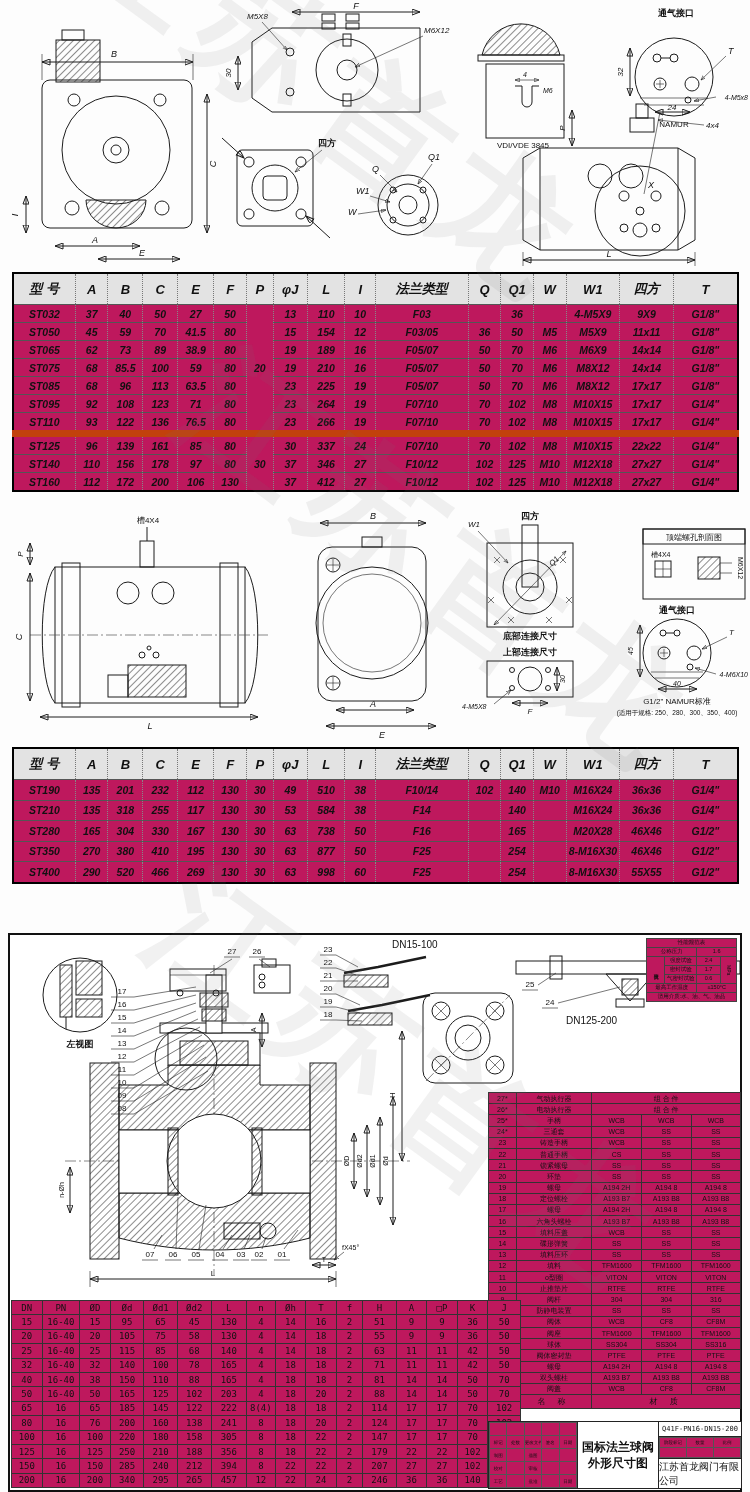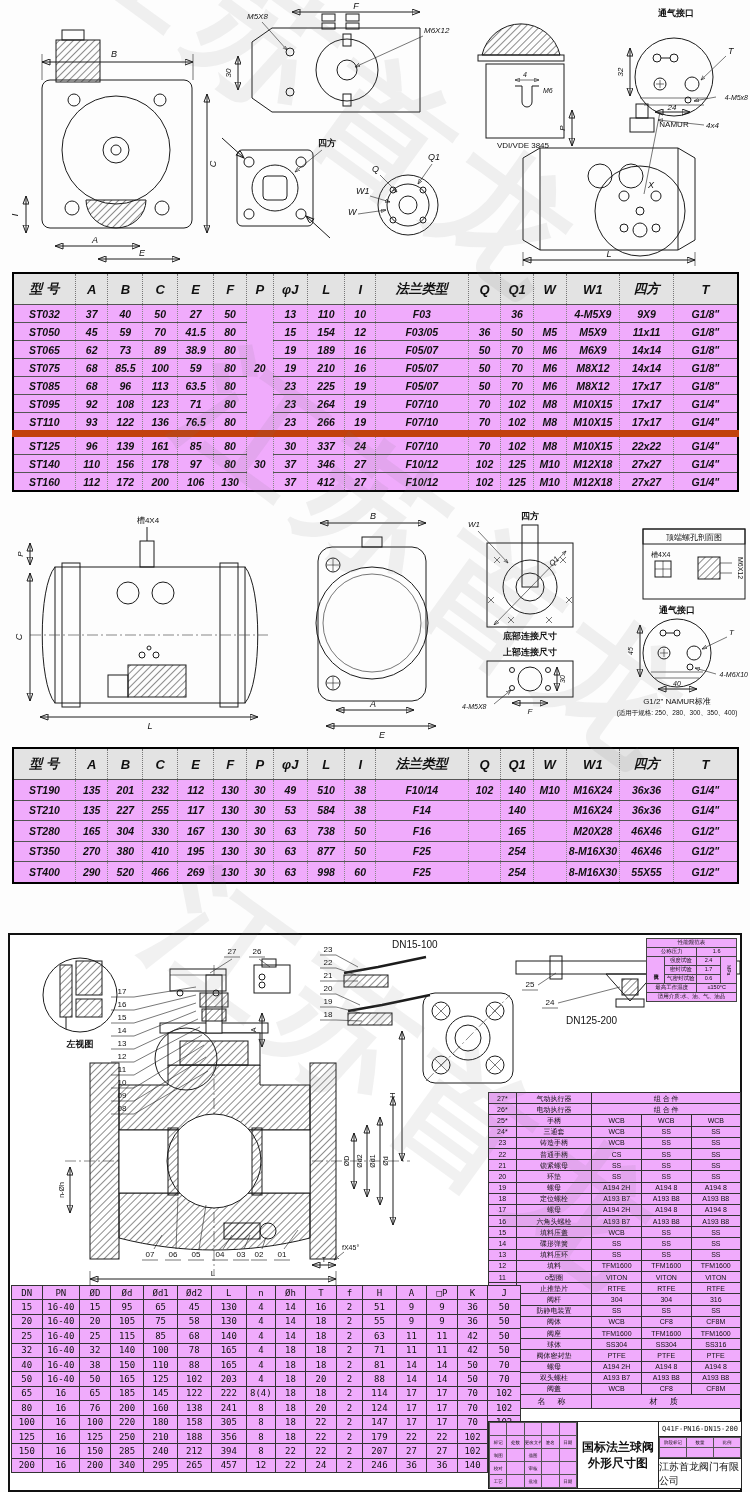--- a/index.html
+++ b/index.html
@@ -11,21 +11,21 @@
       color:rgba(120,120,120,0.10);transform:rotate(36deg);white-space:nowrap;z-index:6;pointer-events:none;}
   
   svg{display:block;}
   svg line,svg path,svg rect,svg circle,svg polygon,svg ellipse{fill:none;stroke:#1c1c1c;stroke-width:1;}
   svg .thin{stroke-width:0.6;}
   svg .cl{stroke:#555;stroke-width:0.7;stroke-dasharray:11 3 2 3;}
   svg text{fill:#111;stroke:none;font-family:"Liberation Sans",sans-serif;font-size:9px;}
   svg text.s7{font-size:7px;} svg text.s8{font-size:8px;} svg text.s10{font-size:10px;}
   svg text.cap{font-size:9px;font-weight:bold;} svg text.it{font-style:italic;}
   
-  table{border-collapse:collapse;background:#f0abfc;}
+  table{border-collapse:collapse;background:#be185d;}
   .spec{width:100%;table-layout:fixed;border:2px solid #000;}
   .spec th{background:#e3e3e3;border:1px solid #555;border-left:1px dotted #777;border-right:1px dotted #777;
            font-style:italic;font-weight:bold;font-size:13px;height:30px;padding:0;}
   .spec td{border-top:1px solid #555;border-bottom:1px solid #555;border-left:1px dotted #888;border-right:1px dotted #888;
            font-style:italic;font-weight:bold;font-size:10.5px;text-align:center;height:17px;padding:0;}
   #table2 .spec td{height:19.5px;}
   #table1 tbody tr:nth-child(8) td{border-top:7px solid #c2410c;}
   
   #bottom-section{border:2px solid #111;background:#fff;}
   
@@ -642,21 +642,21 @@
             <td>102</td>
             <td>140</td>
             <td>M10</td>
             <td>M16X24</td>
             <td>36x36</td>
             <td>G1/4"</td>
           </tr>
           <tr>
             <td>ST210</td>
             <td>135</td>
-            <td>227</td>
+            <td>318</td>
             <td>255</td>
             <td>117</td>
             <td>130</td>
             <td>30</td>
             <td>53</td>
             <td>584</td>
             <td>38</td>
             <td>F14</td>
             <td></td>
             <td>140</td>
@@ -1167,21 +1167,21 @@
           <tfoot>
             <tr>
               <td>序 号</td>
               <td>名 称</td>
               <td colspan="3">材 质</td>
             </tr>
           </tfoot>
         </table>
     </div>
 
-    <div class="abs" style="left:1px;top:350px;width:510px;">
+    <div class="abs" style="left:1px;top:365px;width:510px;">
       <table class="dim">
         <colgroup>
             <col style="width:6%">
             <col style="width:7.4%">
             <col style="width:6%">
             <col style="width:6.6%">
         <col style="width:6.6%">
             <col style="width:6.6%">
             <col style="width:7%">
             <col style="width:5.6%">

